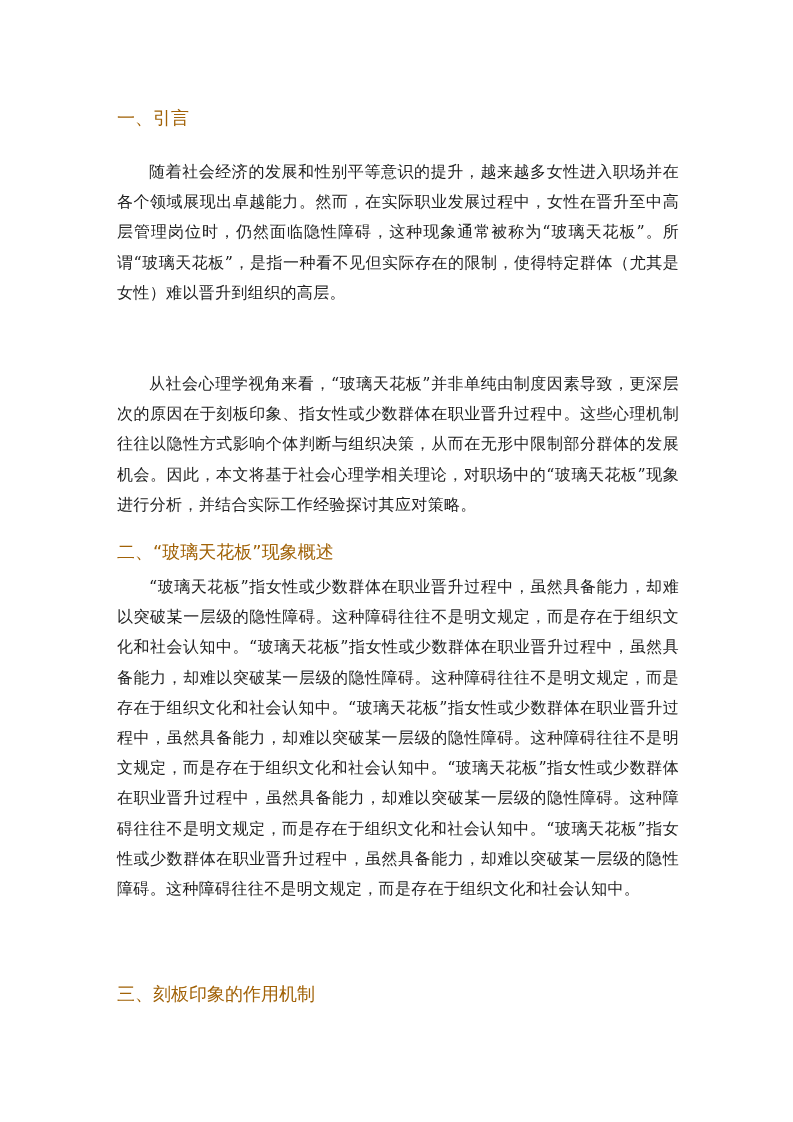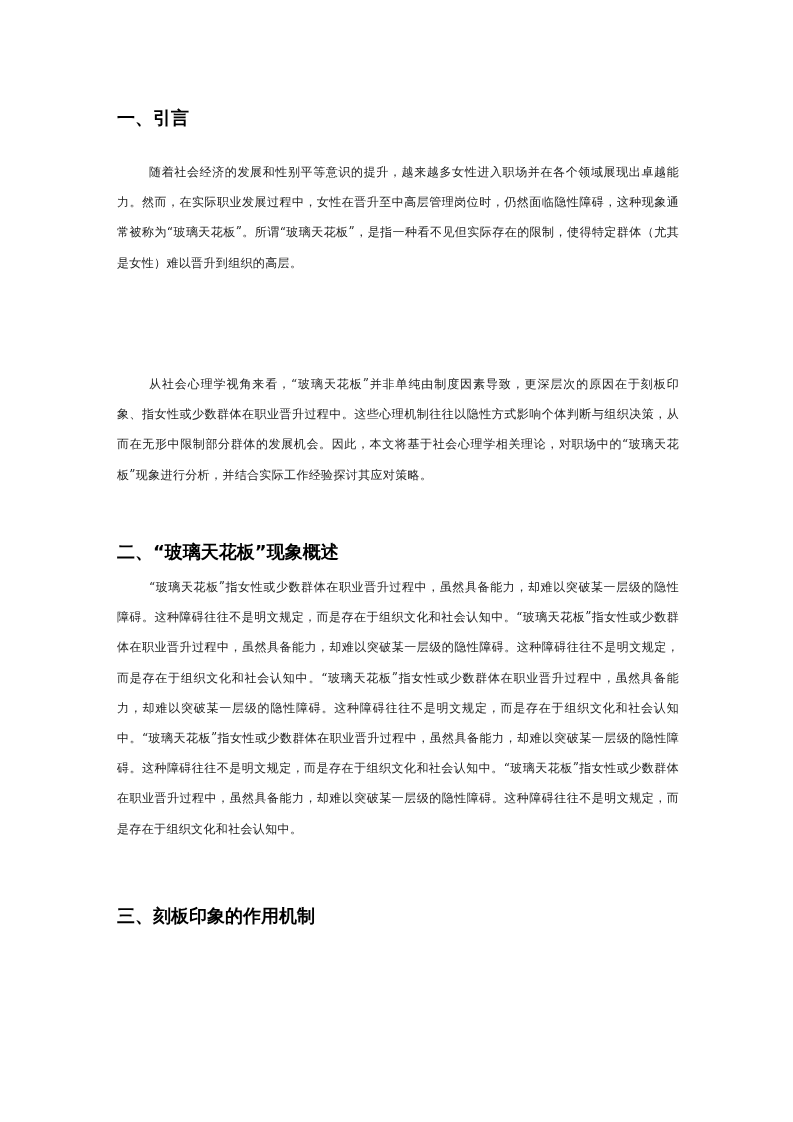--- a/index.html
+++ b/index.html
@@ -1,28 +1,28 @@
 <!DOCTYPE html>
 <html><head>
 <meta charset="utf-8">
 <style>
   html, body { margin:0; padding:0; background:#ffffff; }
   body { width:793px; height:1122px; position:relative; overflow:hidden;
          font-family:"DejaVu Serif","Liberation Serif",serif; color:#1a1a1a; }
   .page { position:absolute; left:117px; top:0; width:562px; }
   .h { position:absolute; left:0; font-family:"DejaVu Sans","Liberation Sans",sans-serif;
-       font-weight:bold; font-size:18px; line-height:24px; color:#000000; white-space:nowrap; }
-  .p { position:absolute; left:0; width:562px; font-size:12px; line-height:30.2px;
+       font-weight:normal; font-size:18px; line-height:24px; color:#a16207; white-space:nowrap; }
+  .p { position:absolute; left:0; width:562px; font-size:16px; line-height:30.2px;
        text-align:justify; text-indent:32px; letter-spacing:0.35px; color:#222; }
 </style>
 </head>
 <body>
 
 <div class="page">
   <div class="h" style="top:106px;">一、引言</div>
   <div class="p" style="top:157px;">随着社会经济的发展和性别平等意识的提升，越来越多女性进入职场并在各个领域展现出卓越能力。然而，在实际职业发展过程中，女性在晋升至中高层管理岗位时，仍然面临隐性障碍，这种现象通常被称为“玻璃天花板”。所谓“玻璃天花板”，是指一种看不见但实际存在的限制，使得特定群体（尤其是女性）难以晋升到组织的高层。</div>
   <div class="p" style="top:369px;">从社会心理学视角来看，“玻璃天花板”并非单纯由制度因素导致，更深层次的原因在于刻板印象、指女性或少数群体在职业晋升过程中。这些心理机制往往以隐性方式影响个体判断与组织决策，从而在无形中限制部分群体的发展机会。因此，本文将基于社会心理学相关理论，对职场中的“玻璃天花板”现象进行分析，并结合实际工作经验探讨其应对策略。</div>
 
   <div class="h" style="top:540px;">二、“玻璃天花板”现象概述</div>
   <div class="p" style="top:572px;">“玻璃天花板”指女性或少数群体在职业晋升过程中，虽然具备能力，却难以突破某一层级的隐性障碍。这种障碍往往不是明文规定，而是存在于组织文化和社会认知中。“玻璃天花板”指女性或少数群体在职业晋升过程中，虽然具备能力，却难以突破某一层级的隐性障碍。这种障碍往往不是明文规定，而是存在于组织文化和社会认知中。“玻璃天花板”指女性或少数群体在职业晋升过程中，虽然具备能力，却难以突破某一层级的隐性障碍。这种障碍往往不是明文规定，而是存在于组织文化和社会认知中。“玻璃天花板”指女性或少数群体在职业晋升过程中，虽然具备能力，却难以突破某一层级的隐性障碍。这种障碍往往不是明文规定，而是存在于组织文化和社会认知中。“玻璃天花板”指女性或少数群体在职业晋升过程中，虽然具备能力，却难以突破某一层级的隐性障碍。这种障碍往往不是明文规定，而是存在于组织文化和社会认知中。</div>
 
-  <div class="h" style="top:904px;">三、刻板印象的作用机制</div>
+  <div class="h" style="top:982px;">三、刻板印象的作用机制</div>
 </div>
 
 </body></html>

